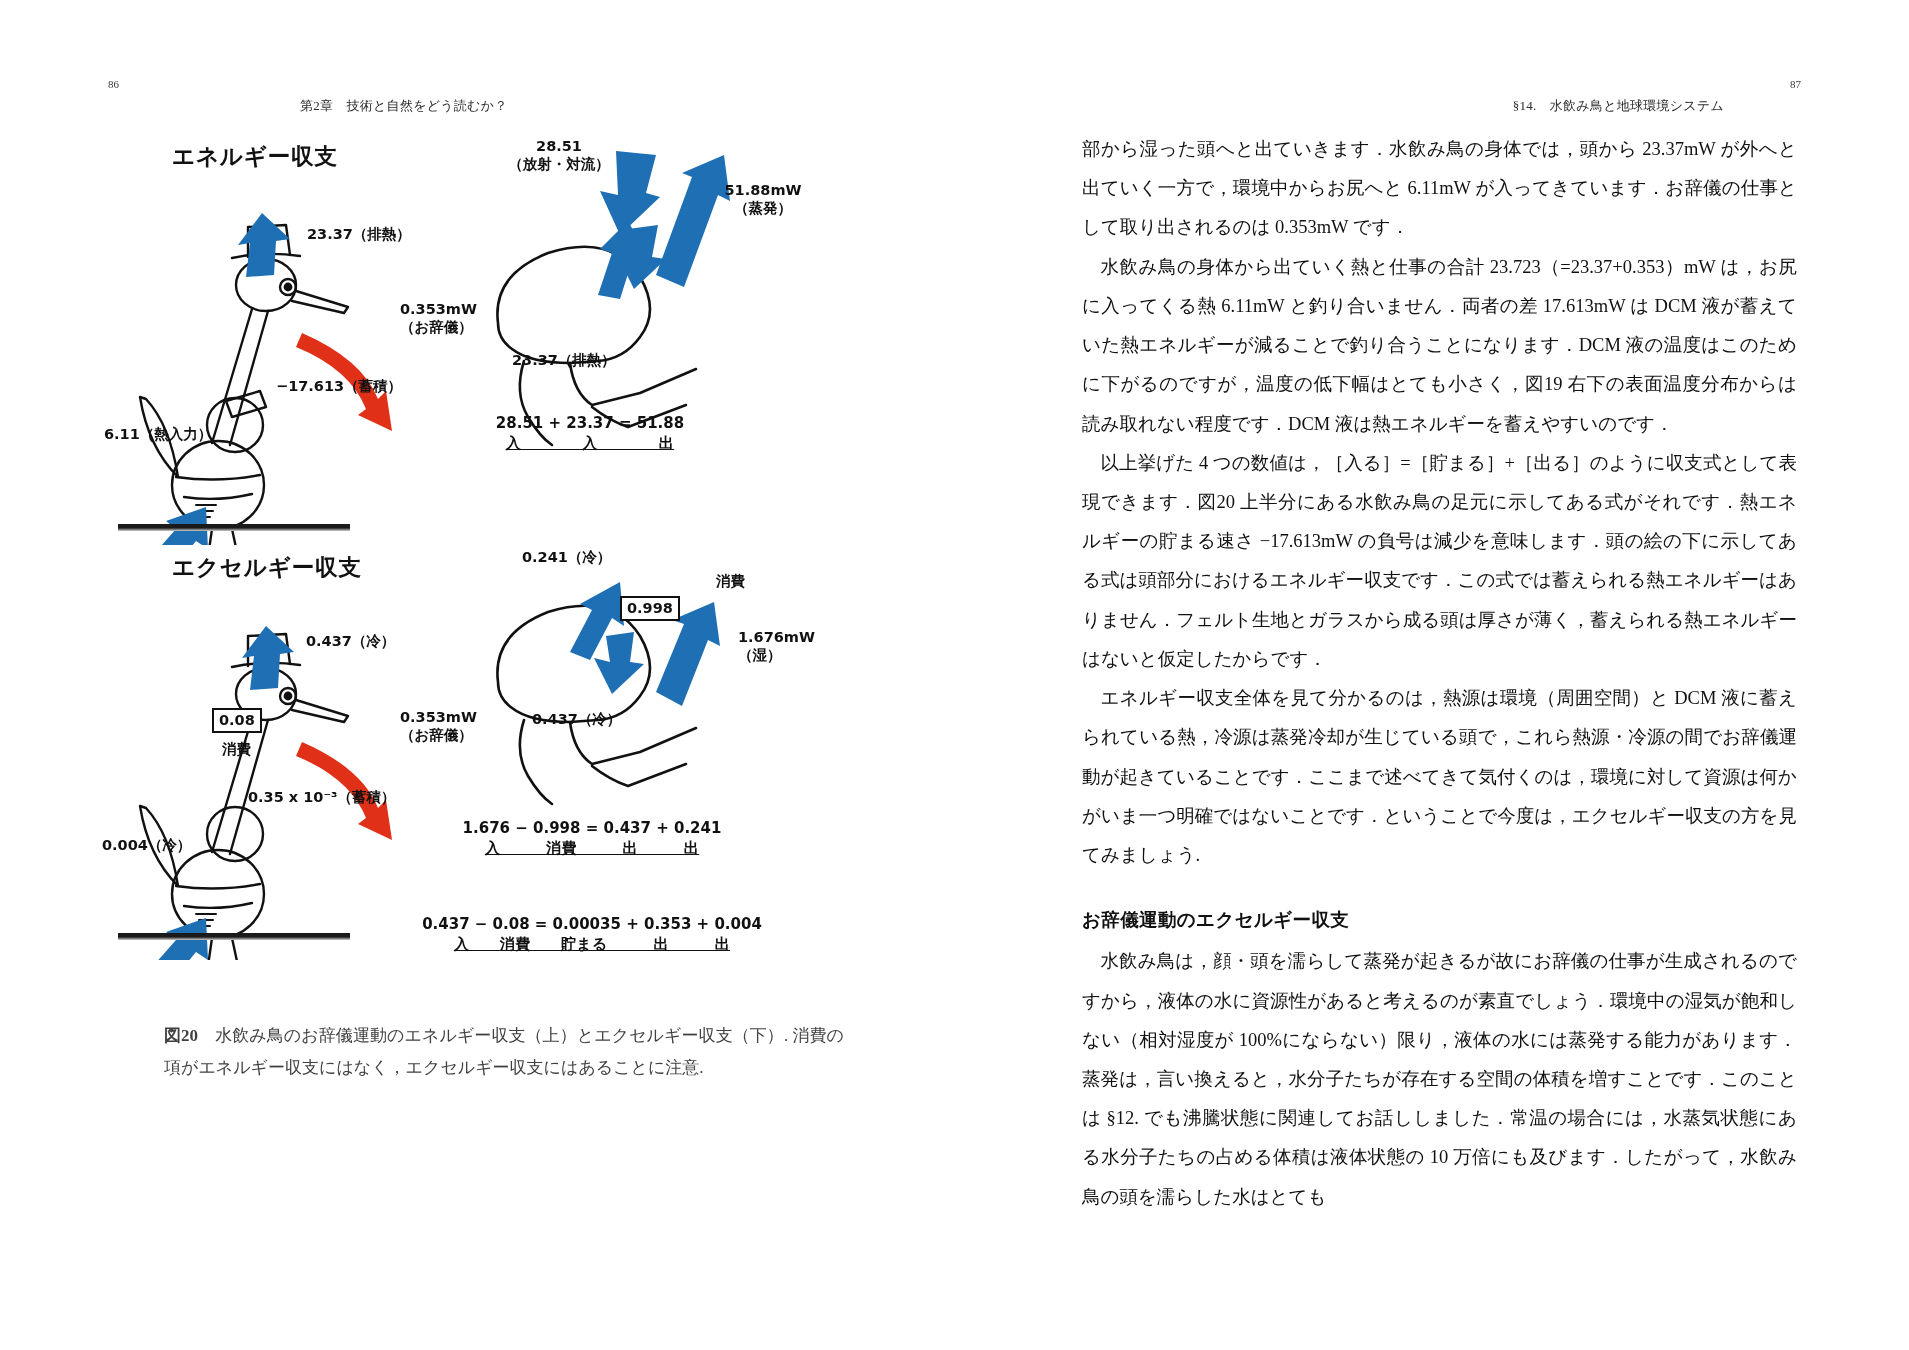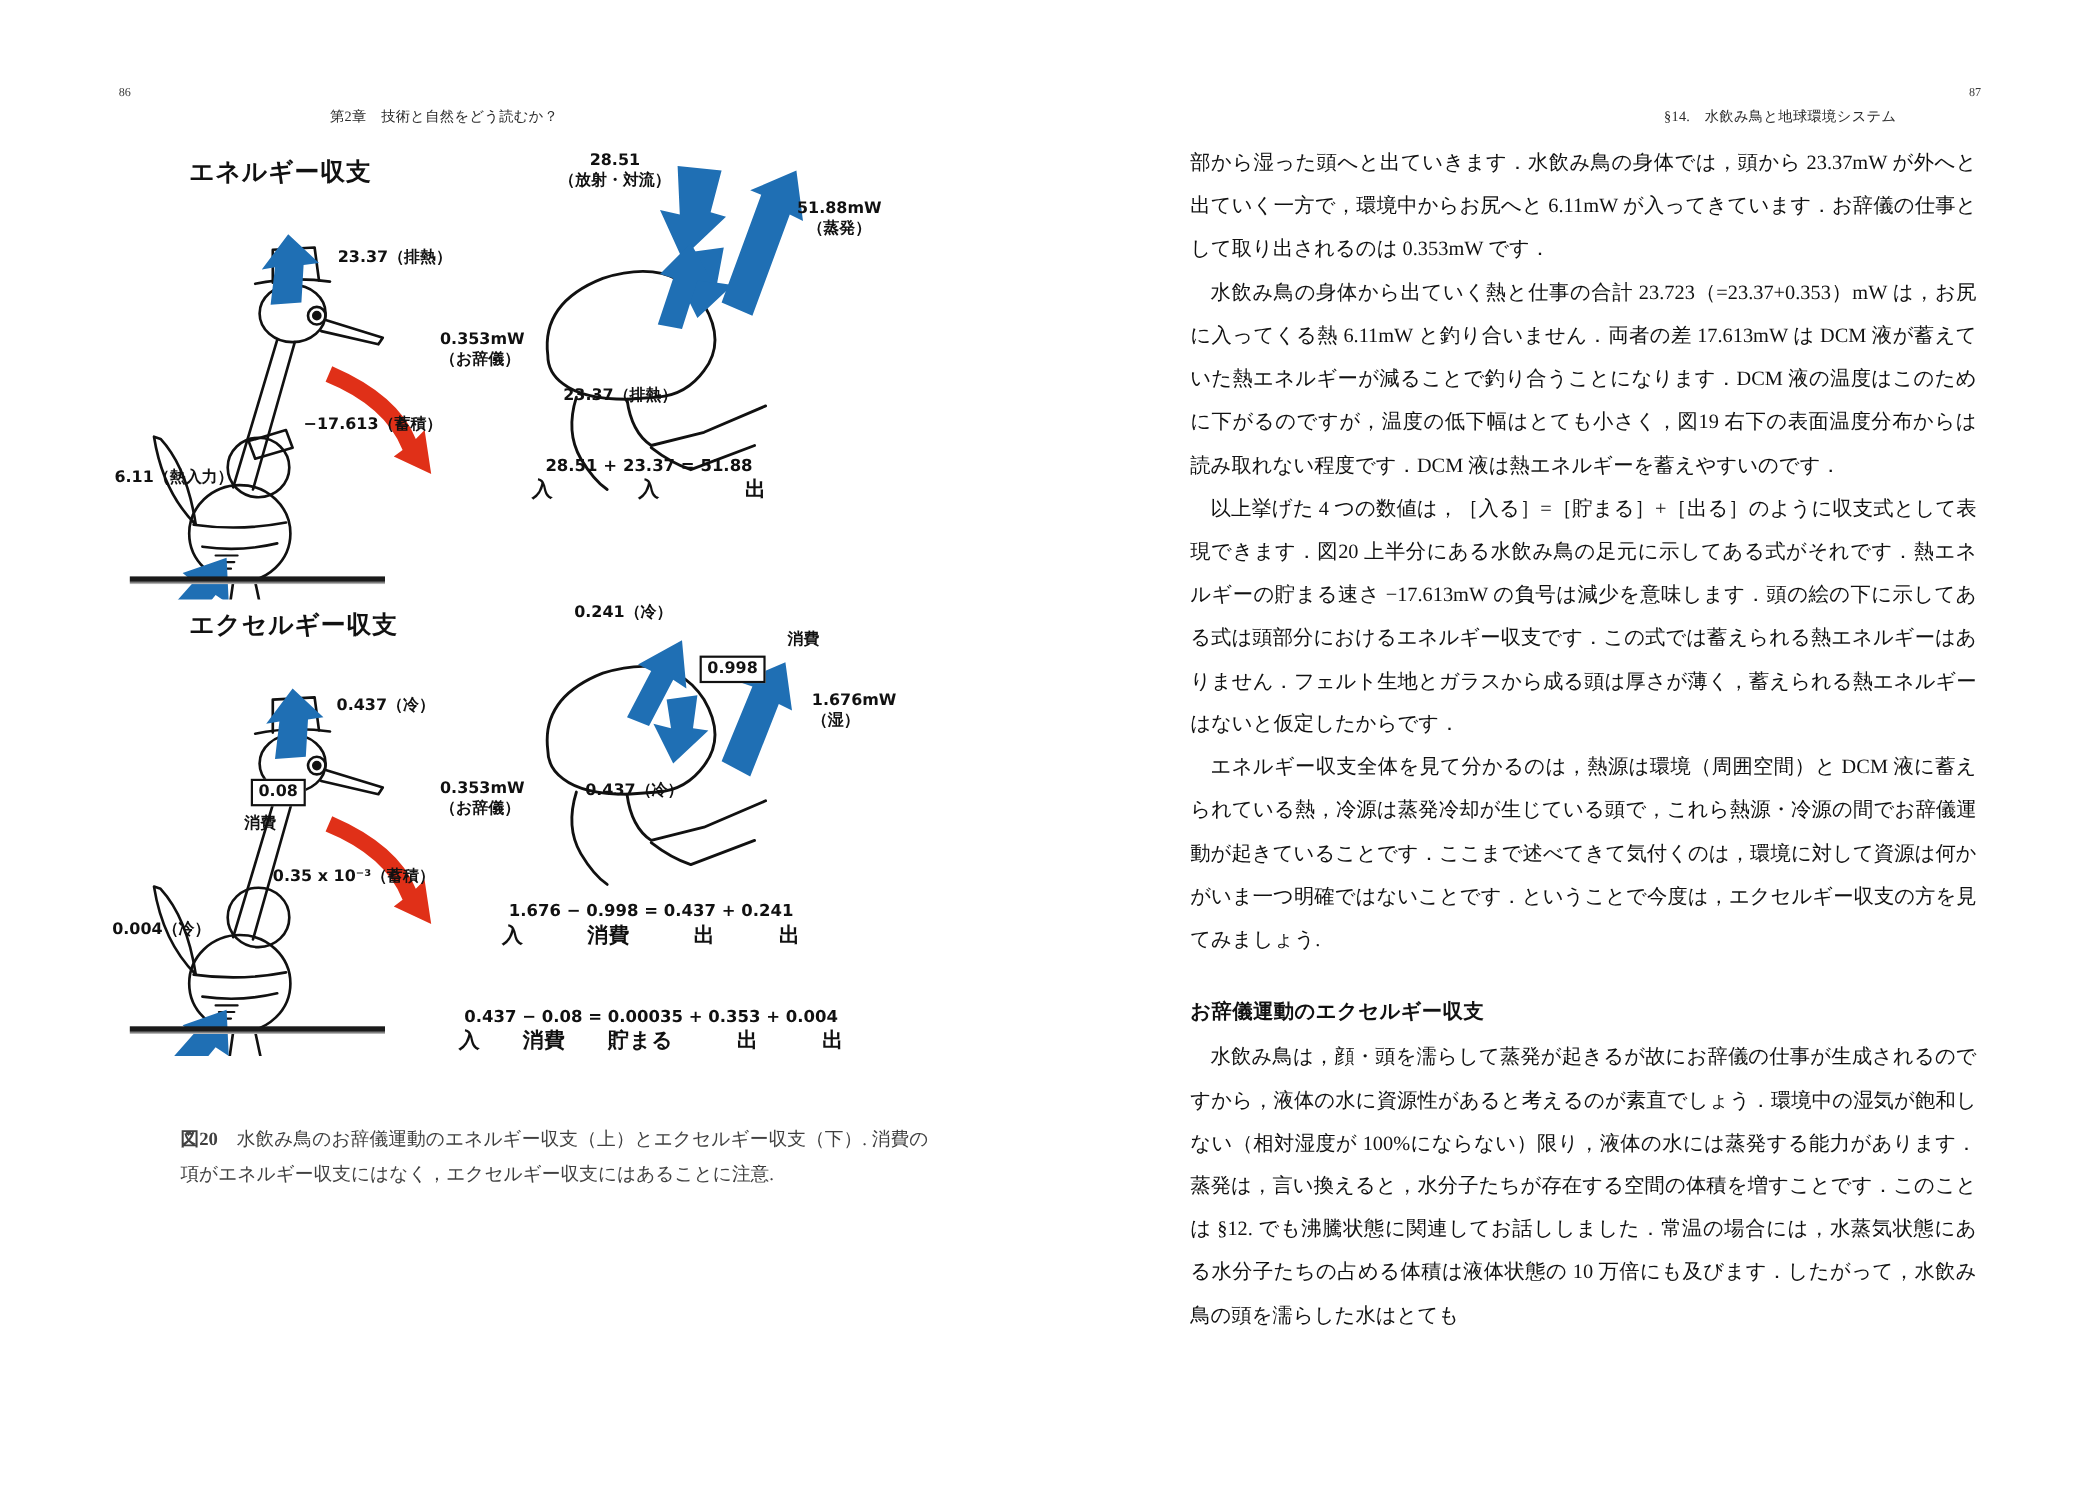--- a/index.html
+++ b/index.html
@@ -79,36 +79,36 @@
     font-size: 14.5px;
     color: #111;
     white-space: nowrap;
     line-height: 1.25;
   }
   .lbl.center { text-align: center; }
   .lbl.boxed {
     border: 2px solid #111;
     background: #fff;
     padding: 1px 5px 2px 5px;
-    margin-left: 16px;
   }
   .eqn {
     position: absolute;
     font-family: "DejaVu Sans", "Liberation Sans", sans-serif;
     font-weight: bold;
     font-size: 15px;
     color: #111;
     white-space: nowrap;
     line-height: 1.35;
     text-align: center;
   }
   .eqn .under {
     display: block;
-    font-size: 19px;
+    font-size: 15px;
     letter-spacing: .02em;
+    text-decoration: underline;
   }
   .svg-layer {
     position: absolute;
     left: 0; top: 0;
     width: 760px; height: 420px;
   }
   .ground {
     position: absolute;
     height: 7px;
     background: linear-gradient(to bottom, #1a1a1a 0%, #1a1a1a 55%, #cfcfcf 100%);

